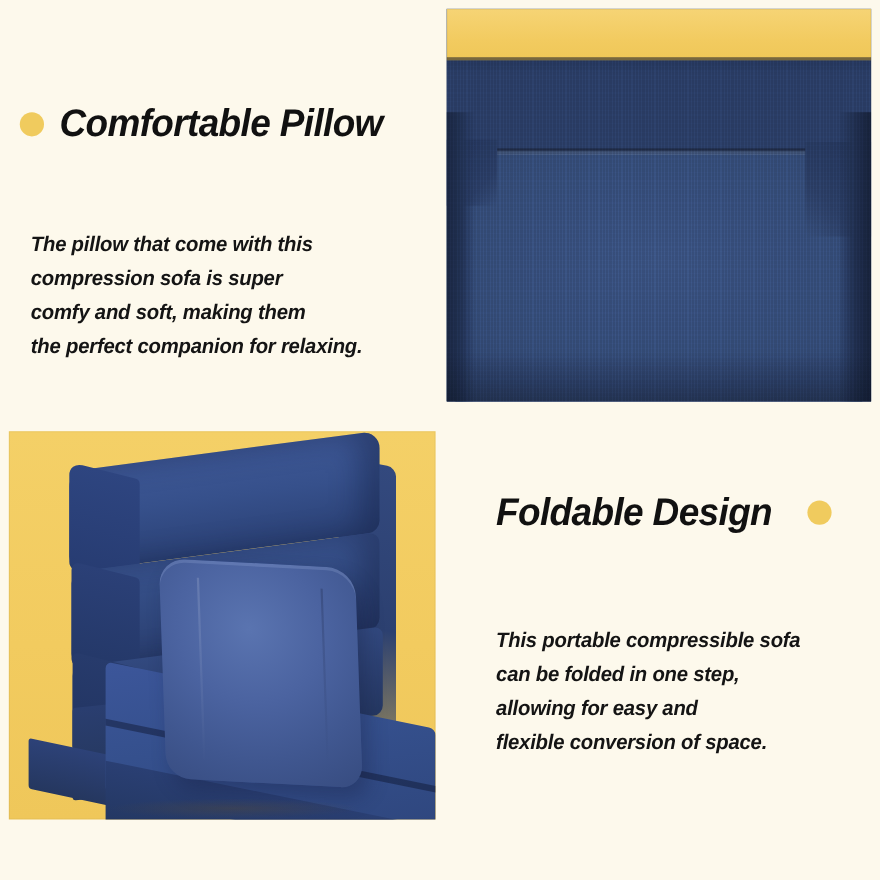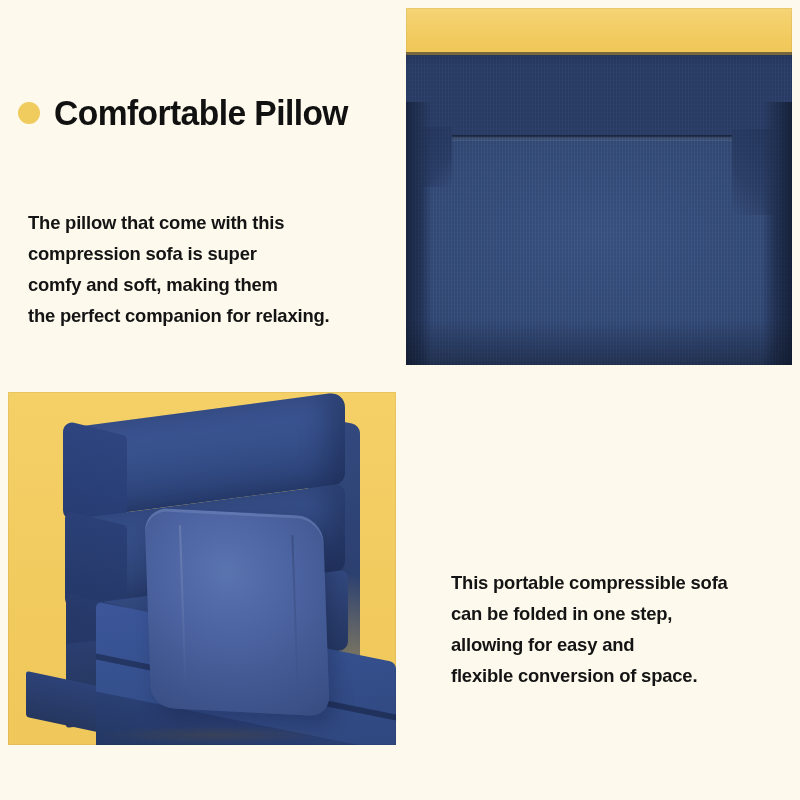--- a/index.html
+++ b/index.html
@@ -3,21 +3,21 @@
 <meta charset="utf-8">
 <style>
   html,body{margin:0;padding:0;}
   body{
     width:800px;height:800px;
     background:#FDF9EC;
     font-family:"Liberation Sans", sans-serif;
     overflow:hidden;
     position:relative;
   }
-  .canvas{position:absolute;inset:0;}
+  .canvas{position:absolute;inset:0;font-style:italic;}
 
   
   .head-row{position:absolute;display:flex;align-items:center;}
   .head-row.left{left:18px;top:95px;}
   .head-row.right{left:451px;top:448px;}
 
   .dot{
     width:22px;height:22px;border-radius:50%;
     background:#F0CB5E;flex:0 0 auto;
   }
@@ -294,19 +294,23 @@
 
     <div class="sofa-part bl-pillow">
       <span class="bl-pillow-crease"></span>
       <span class="bl-pillow-crease2"></span>
     </div>
 
     <div class="photo-shadow"></div>
     <div class="photo-vig"></div>
   </div>
 
+  <div class="head-row right">
+    <span class="headline">Foldable Design</span>
+    <span class="dot trail"></span>
+  </div>
 
   <p class="body-copy right">This portable compressible sofa
 can be folded in one step,
 allowing for easy and
 flexible conversion of space.</p>
 
 </div>
 
 </body></html>

